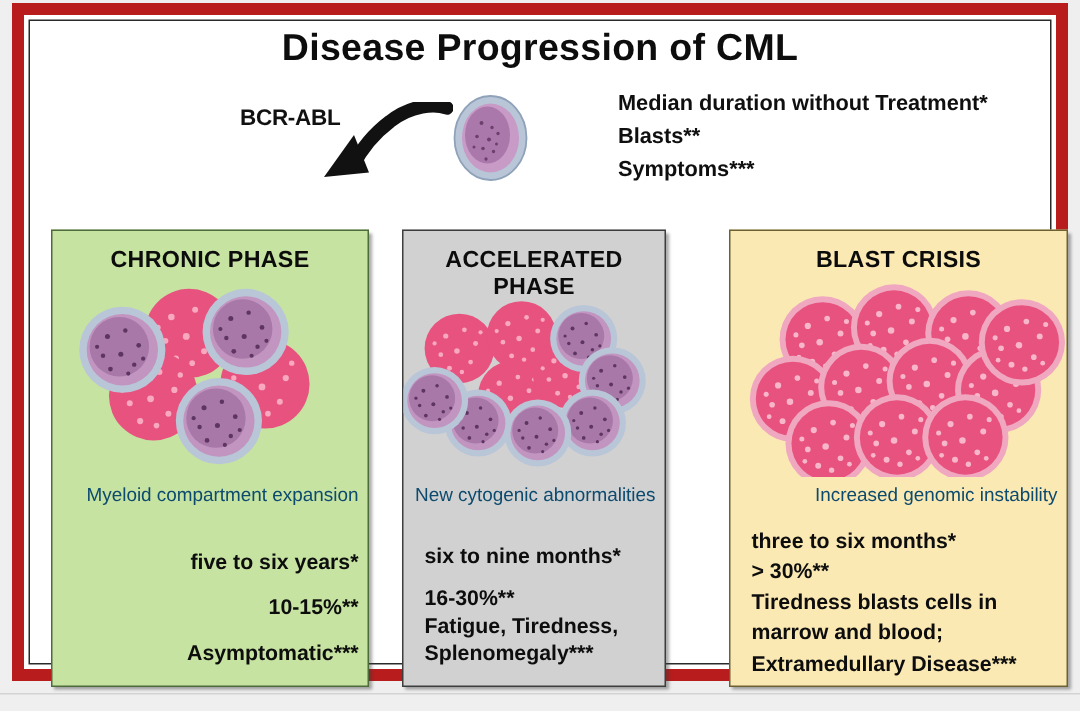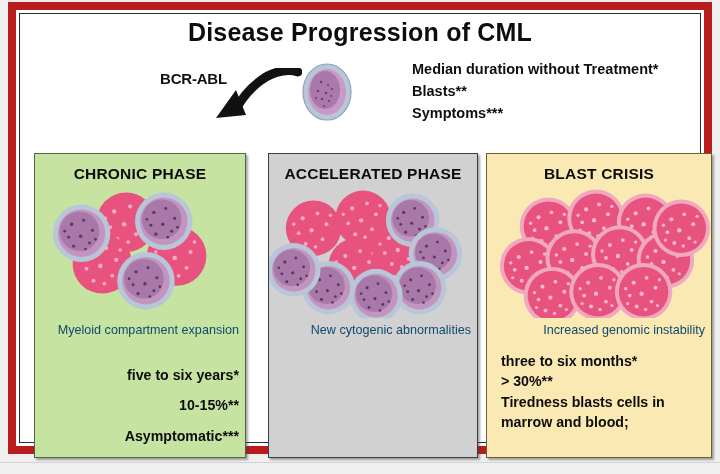--- a/index.html
+++ b/index.html
@@ -96,21 +96,21 @@
   .panel {
     position: absolute;
     top: 133px;
     height: 305px;
     border: 1px solid #3a3a3a;
     box-sizing: border-box;
     box-shadow: 2px 2px 2px rgba(60,60,60,0.45);
     margin-top: 10px;
   }
   .panel.p0 { left: 18px;  width: 212px; background: #c6e3a2; border-color: #4d6b3b; }
-  .panel.p1 { left: 252px; width: 210px; background: #d2d1d1; border-color: #3d3d3d; }
+  .panel.p1 { left: 252px; width: 176px; background: #d2d1d1; border-color: #3d3d3d; }
   .panel.p2 { left: 470px; width: 226px; background: #fbe9b4; border-color: #6d6133; padding-left: 40px; }
 
   .panel-title {
     position: absolute;
     left: 0;
     top: 11px;
     width: 100%;
     text-align: center;
     font-size: 15.5px;
     font-weight: bold;
@@ -335,20 +335,26 @@
         <use href="#purpleCellB" x="145" y="32"></use>
         <use href="#purpleCellB" x="168" y="66"></use>
         <use href="#purpleCellB" x="152" y="100"></use>
         <use href="#purpleCellB" x="108" y="108"></use>
         <use href="#purpleCellB" x="60" y="100"></use>
         <use href="#purpleCellB" x="25" y="82"></use>
       </svg>
 
       <div class="caption">New cytogenic abnormalities</div>
 
+      <div class="stats">
+        <div class="row">six to nine months*</div>
+        <div class="row tight">16-30%**</div>
+        <div class="row tight">Fatigue, Tiredness,</div>
+        <div class="row">Splenomegaly***</div>
+      </div>
     </div>
 
     <div class="panel p2">
       <div class="panel-title">BLAST CRISIS</div>
 
       <svg class="cluster" viewBox="0 0 226 130">
         <defs>
           <g id="blastCell">
             <circle cx="0" cy="0" r="29" fill="#f0a8c0"></circle>
             <circle cx="0" cy="0" r="25" fill="#e8527f"></circle>
@@ -382,19 +388,20 @@
         <use href="#blastCell" x="196" y="40"></use>
       </svg>
 
       <div class="caption">Increased genomic instability</div>
 
       <div class="stats">
         <div class="row">three to six months*</div>
         <div class="row">&gt; 30%**</div>
         <div class="row">Tiredness blasts cells in</div>
         <div class="row">marrow and blood;</div>
+        <div class="row">Extramedullary Disease***</div>
       </div>
     </div>
 
   </div>
 
   <div class="bottom-strip"></div>
 </div>
 
 </body></html>

